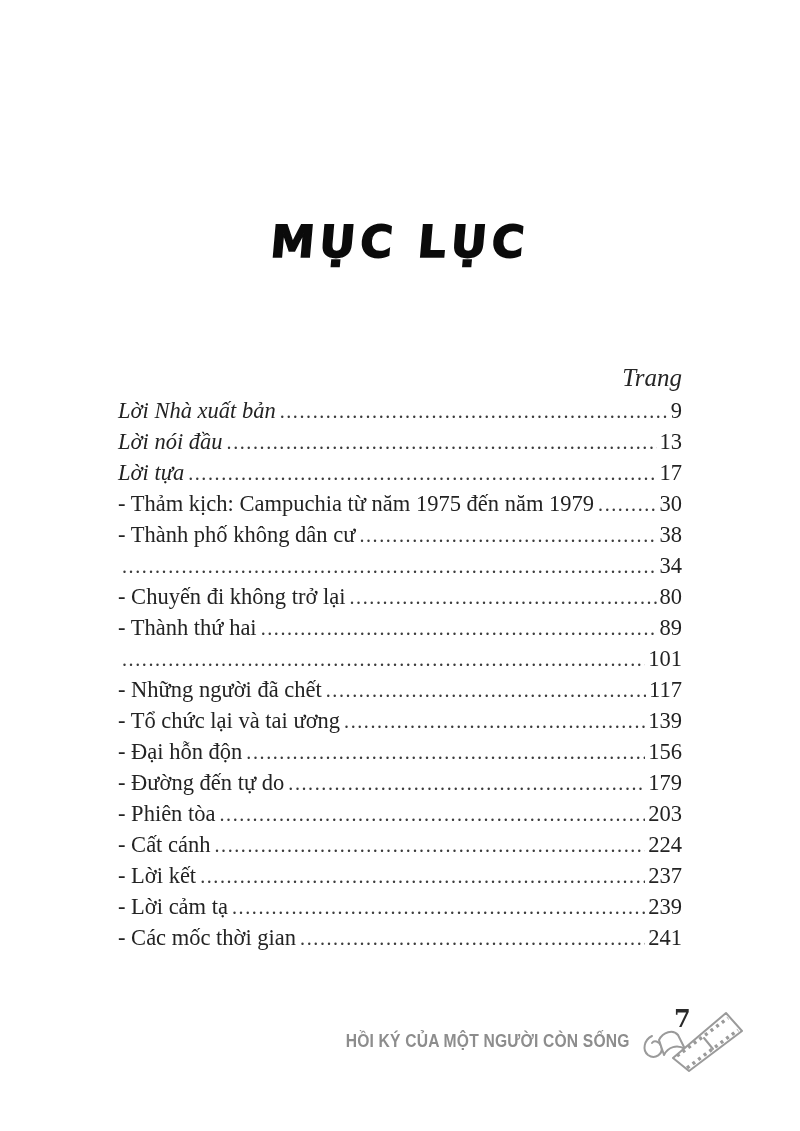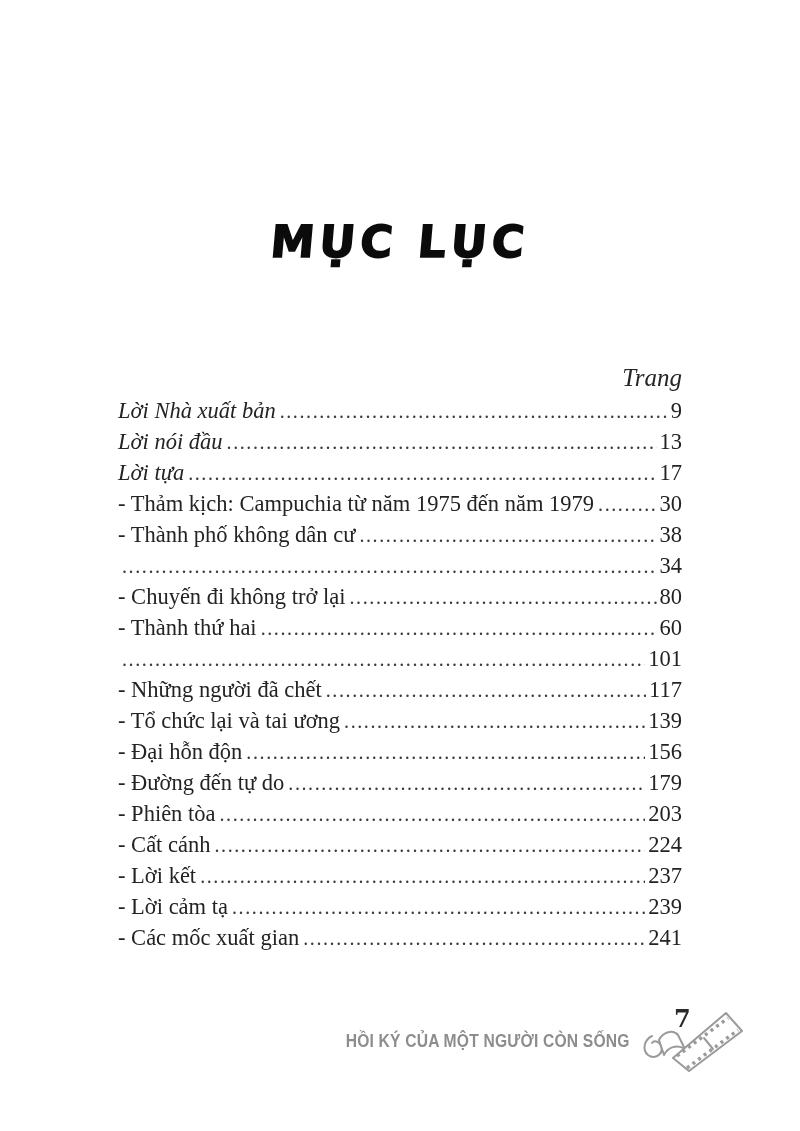--- a/index.html
+++ b/index.html
@@ -147,21 +147,21 @@
 
     <div class="toc-row">
       <span class="label">- Chuyến đi không trở lại</span>
       <span class="dots"></span>
       <span class="pagenum">80</span>
     </div>
 
     <div class="toc-row">
       <span class="label">- Thành thứ hai</span>
       <span class="dots"></span>
-      <span class="pagenum">60</span>
+      <span class="pagenum">89</span>
     </div>
 
     <div class="toc-row">
       <span class="dots"></span>
       <span class="pagenum">101</span>
     </div>
 
     <div class="toc-row">
       <span class="label">- Những người đã chết</span>
       <span class="dots"></span>
@@ -204,21 +204,21 @@
       <span class="pagenum">237</span>
     </div>
 
     <div class="toc-row">
       <span class="label">- Lời cảm tạ</span>
       <span class="dots"></span>
       <span class="pagenum">239</span>
     </div>
 
     <div class="toc-row">
-      <span class="label">- Các mốc xuất gian</span>
+      <span class="label">- Các mốc thời gian</span>
       <span class="dots"></span>
       <span class="pagenum">241</span>
     </div>
   </div>
   </div>
 
   <div class="footer">
     <span class="running-title">HỒI KÝ CỦA MỘT NGƯỜI CÒN SỐNG</span>
     <span class="film-wrap">
       <svg width="108" height="74" viewBox="0 0 108 74" xmlns="http://www.w3.org/2000/svg">

